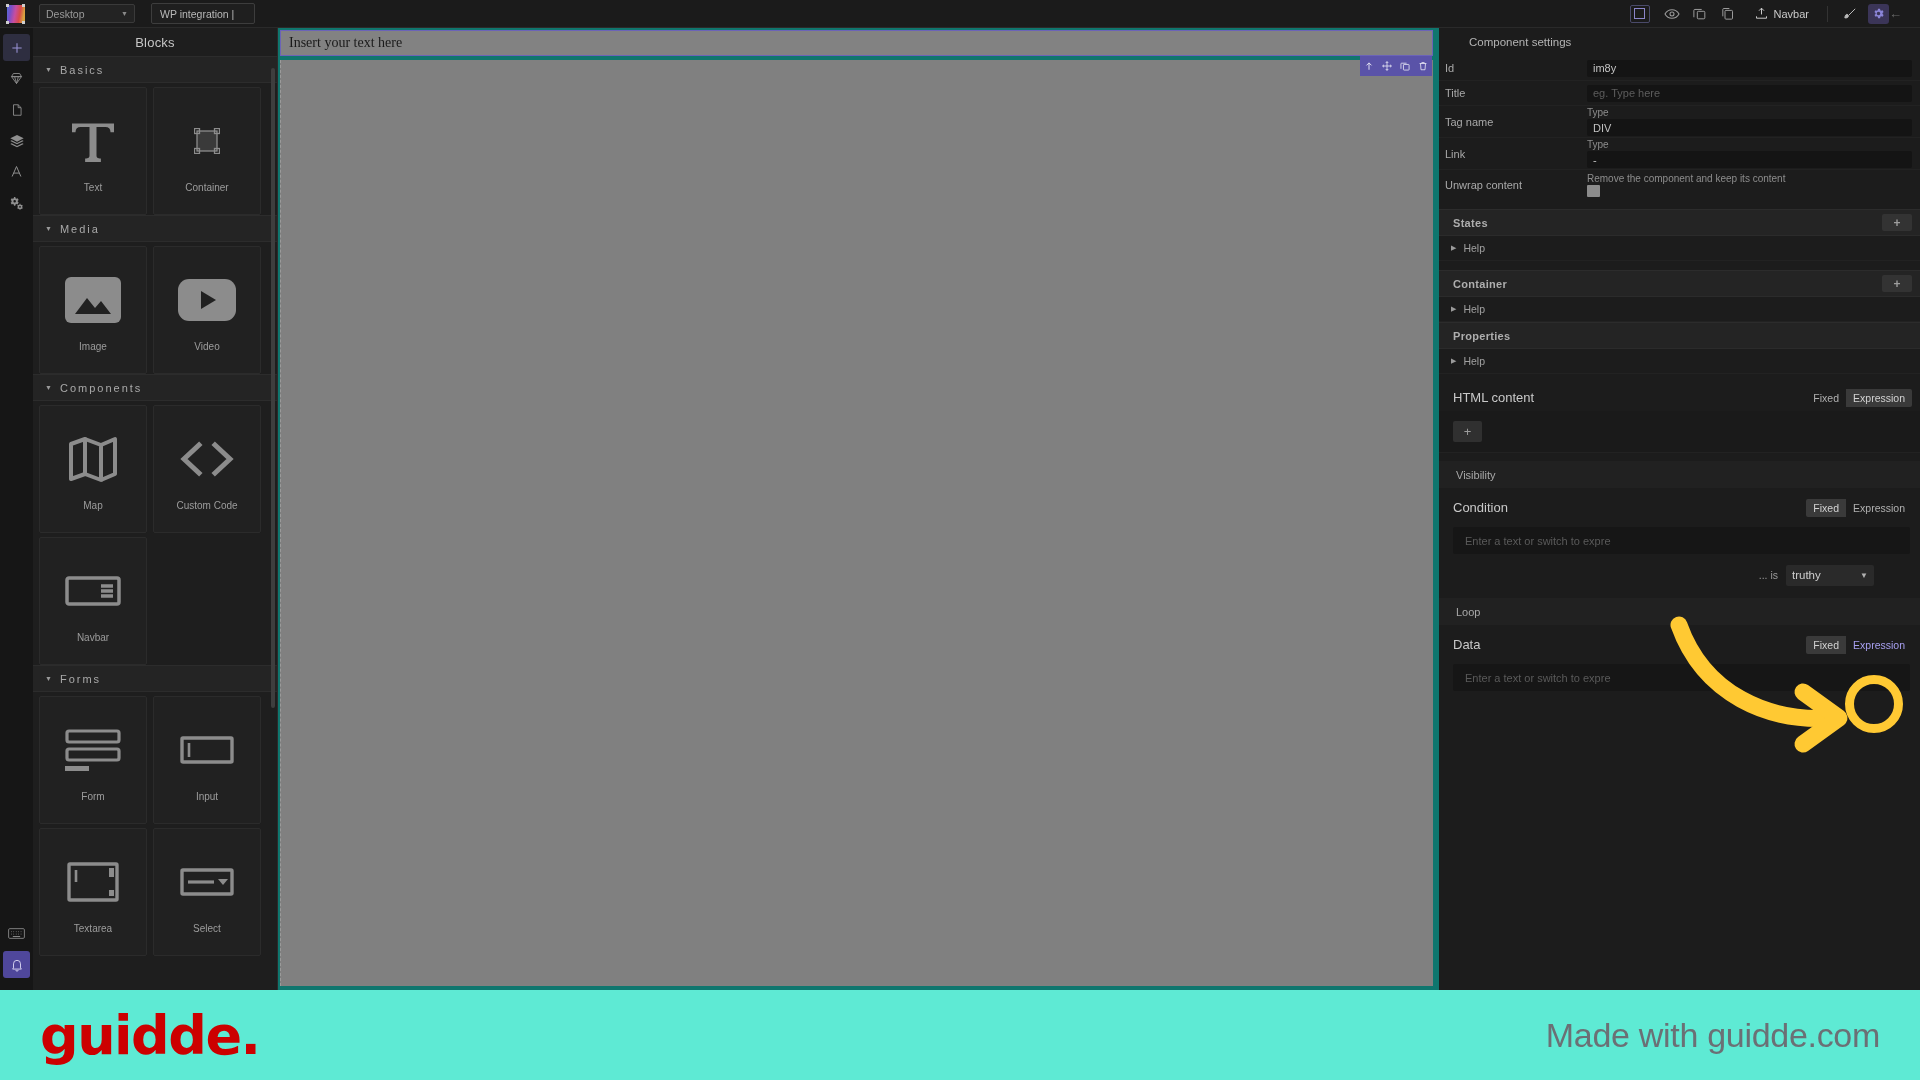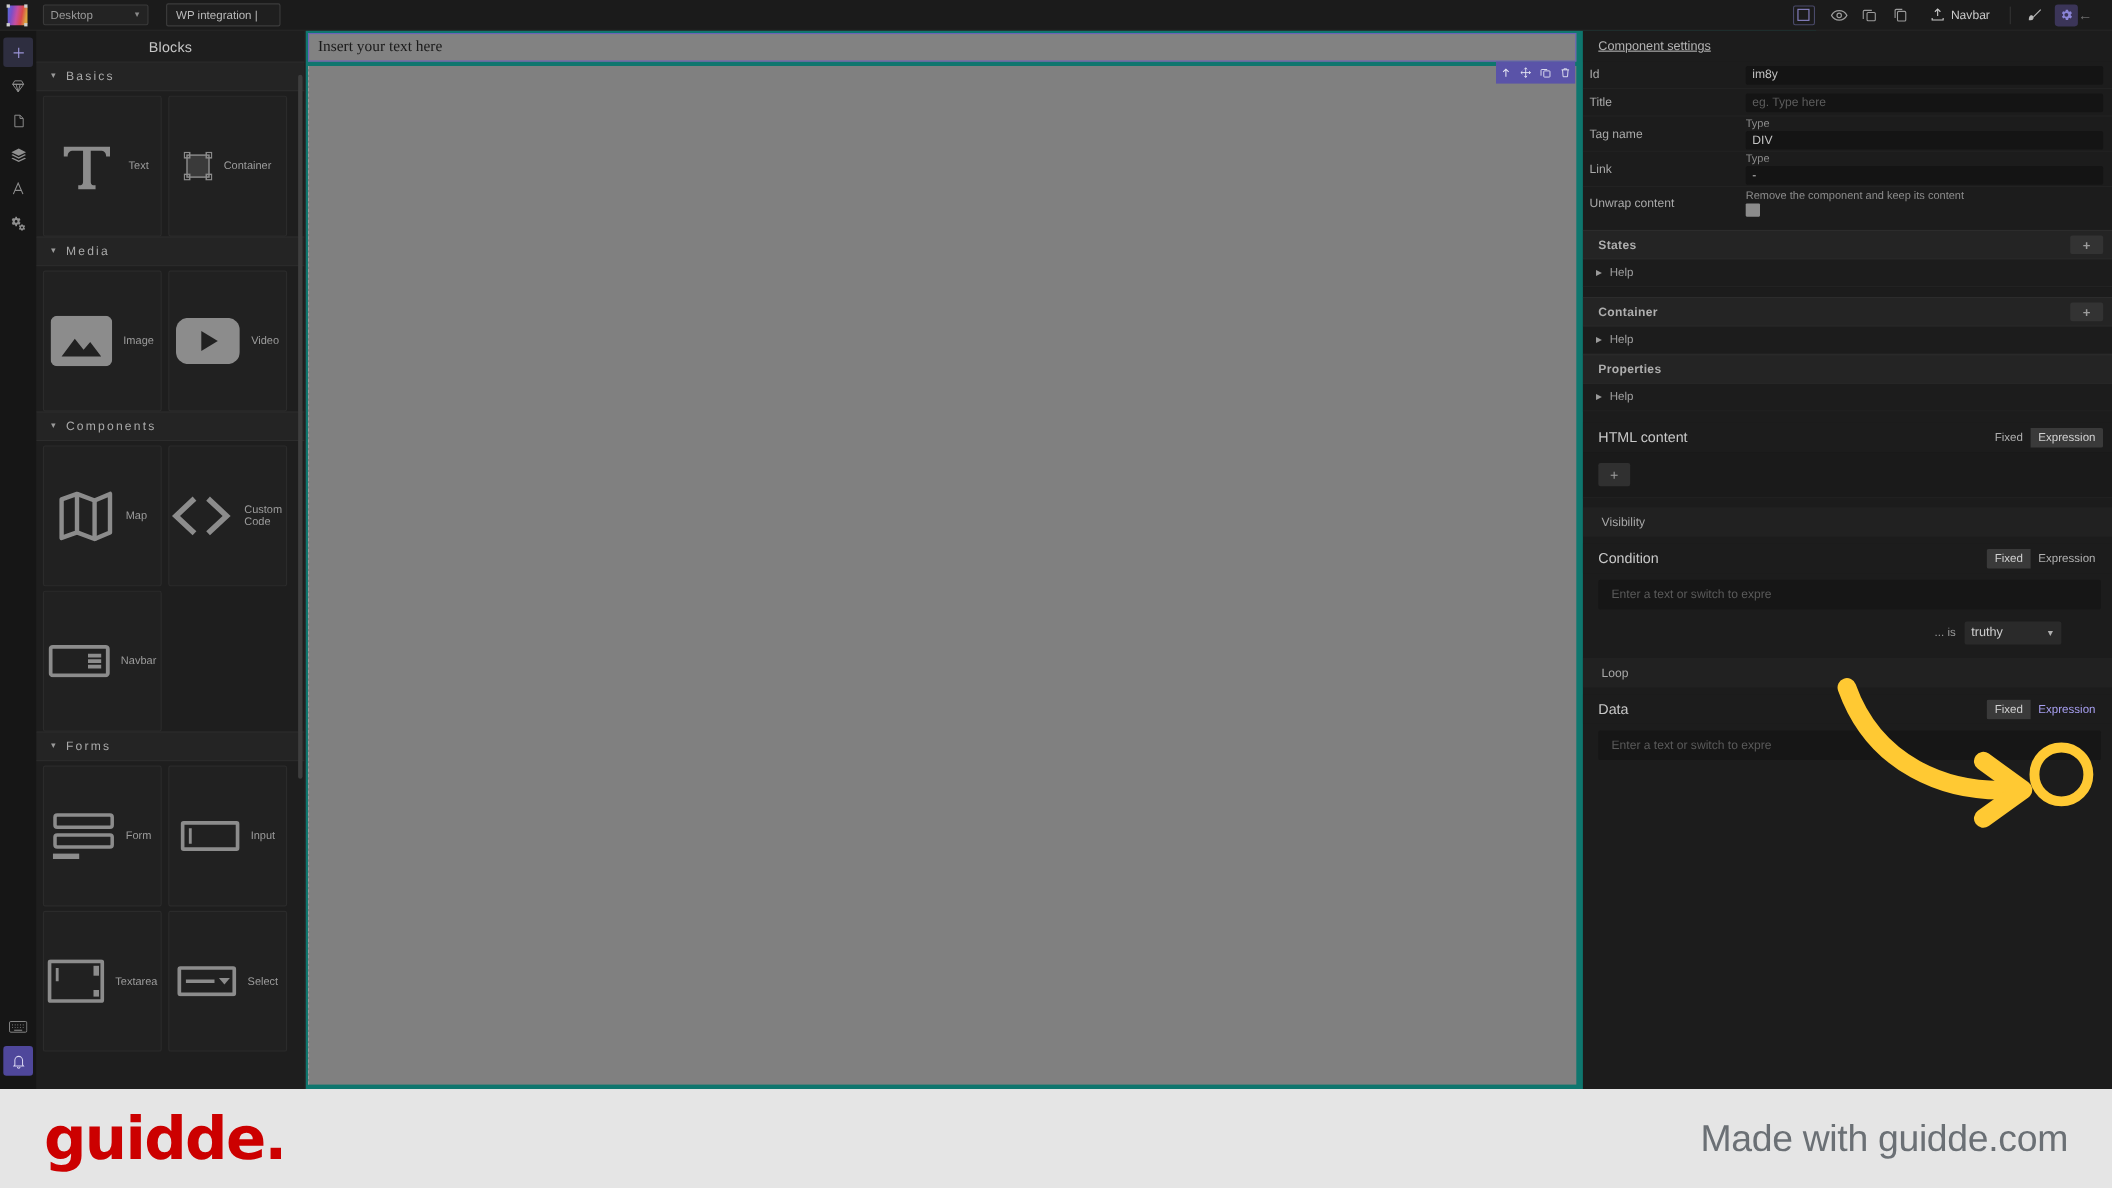--- a/index.html
+++ b/index.html
@@ -91,21 +91,21 @@
     height: 27px; background: #242424; display: flex; align-items: center;
     padding-left: 12px; gap: 8px;
     border-top: 1px solid #2c2c2c; border-bottom: 1px solid #2c2c2c;
   }
   .blk-group .tri { font-size: 7px; color: #9a9a9a; }
   .blk-group .gname { font-size: 11px; color: #a9a9a9; letter-spacing: 2px; }
   .blk-grid { display: flex; flex-wrap: wrap; }
   .blk-card {
     width: 108px; height: 128px; margin: 4px 0 0 6px;
     background: #212121; border: 1px solid #2b2b2b; border-radius: 2px;
-    display: flex; align-items: center; justify-content: center;
+    display: flex; flex-direction: column; align-items: center; justify-content: center;
     gap: 10px;
   }
   .blk-ico { height: 62px; display:flex; align-items:center; justify-content:center; color:#8c8c8c; }
   .blk-lbl { font-size: 10px; color: #9c9c9c; }
   .blk-scroll {
     position:absolute; right: 2px; top: 40px; width: 4px; height: 640px;
     background: #3e3e3e; border-radius: 2px;
   }
 
   
@@ -129,22 +129,22 @@
     color: #e8e8f5;
   }
   .elem-toolbar .et { width: 16px; height: 16px; display:flex; align-items:center; justify-content:center; }
 
   
   .right {
     position: absolute; left: 1439px; top: 28px; width: 481px; height: 962px;
     background: #1c1c1c; overflow: hidden;
   }
   .rp-title {
-    height: 28px; display: flex; align-items: center; padding-left: 14px;
-    font-size: 11.5px; color: #b4b4b4; background:#1c1c1c;text-decoration:underline;
+    height: 28px; display: flex; align-items: center; padding-left: 30px;
+    font-size: 11.5px; color: #b4b4b4; background:#1c1c1c;
   }
   .rp-row {
     display: flex; align-items: center; min-height: 25px;
     border-bottom: 1px solid #222;
   }
   .rp-label { width: 148px; padding-left: 6px; font-size: 11px; color: #a9a9a9; }
   .rp-fieldwrap { flex: 1; padding-right: 8px; }
   .rp-sublabel { font-size: 10px; color: #8d8d8d; margin-bottom: 1px; }
   .rp-input {
     height: 17px; background: #141414; border-radius: 2px;
@@ -209,21 +209,21 @@
   
   .callout { position: absolute; left: 1439px; top: 600px; width: 481px; height: 200px; pointer-events:none; }
   .hl-circle {
     position: absolute; left: 1845px; top: 675px; width: 58px; height: 58px;
     border: 9px solid #FFC933; border-radius: 50%;
   }
 
   
   .footer {
     position: absolute; left: 0; top: 990px; width: 1920px; height: 90px;
-    background: #e5e5e5; display: flex; align-items: center;
+    background: #5eead4; display: flex; align-items: center;
     justify-content: space-between; padding: 0 40px;
   }
   .guidde-logo {
     font-family: "DejaVu Sans", sans-serif; font-size: 54px; font-weight: 700;
     color: #cc0000; letter-spacing: -1.5px;
   }
   .made-with {
     font-size: 34px; color: #6b7075; letter-spacing: -0.3px;
   }
 </style>

